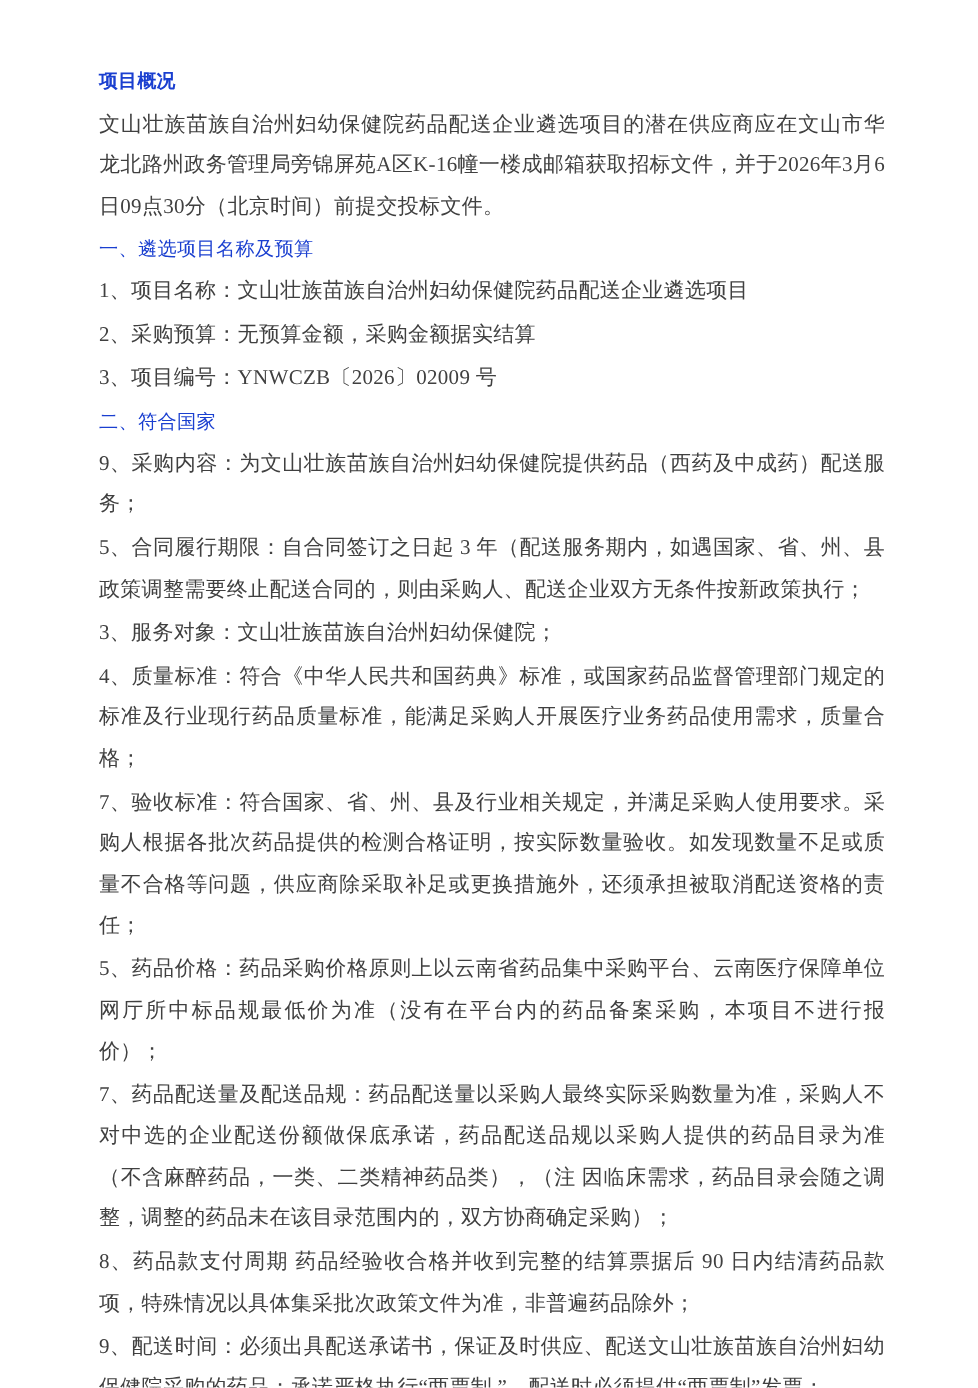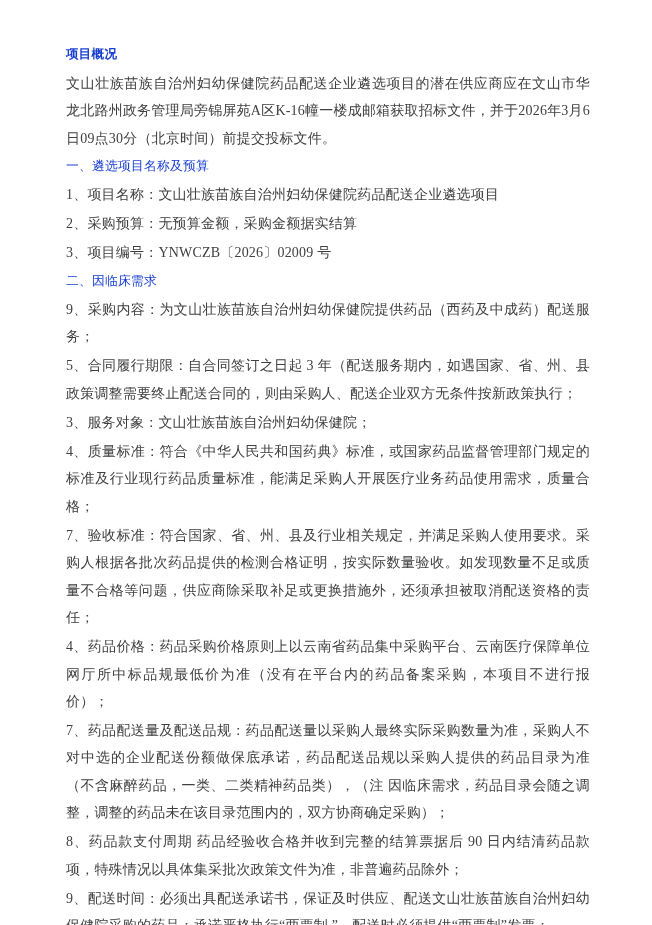--- a/index.html
+++ b/index.html
@@ -53,26 +53,26 @@
 
   <div class="doc-title">项目概况</div>
 
   <p class="para">文山壮族苗族自治州妇幼保健院药品配送企业遴选项目的潜在供应商应在文山市华龙北路州政务管理局旁锦屏苑A区K-16幢一楼成邮箱获取招标文件，并于2026年3月6日09点30分（北京时间）前提交投标文件。</p>
 
   <div class="section-head">一、遴选项目名称及预算</div>
   <p class="para">1、项目名称：文山壮族苗族自治州妇幼保健院药品配送企业遴选项目</p>
   <p class="para">2、采购预算：无预算金额，采购金额据实结算</p>
   <p class="para">3、项目编号：YNWCZB〔2026〕02009 号</p>
 
-  <div class="section-head">二、因临床需求</div>
+  <div class="section-head">二、符合国家</div>
   <p class="para">9、采购内容：为文山壮族苗族自治州妇幼保健院提供药品（西药及中成药）配送服务；</p>
   <p class="para">5、合同履行期限：自合同签订之日起 3 年（配送服务期内，如遇国家、省、州、县政策调整需要终止配送合同的，则由采购人、配送企业双方无条件按新政策执行；</p>
   <p class="para">3、服务对象：文山壮族苗族自治州妇幼保健院；</p>
   <p class="para">4、质量标准：符合《中华人民共和国药典》标准，或国家药品监督管理部门规定的标准及行业现行药品质量标准，能满足采购人开展医疗业务药品使用需求，质量合格；</p>
   <p class="para">7、验收标准：符合国家、省、州、县及行业相关规定，并满足采购人使用要求。采购人根据各批次药品提供的检测合格证明，按实际数量验收。如发现数量不足或质量不合格等问题，供应商除采取补足或更换措施外，还须承担被取消配送资格的责任；</p>
-  <p class="para">4、药品价格：药品采购价格原则上以云南省药品集中采购平台、云南医疗保障单位网厅所中标品规最低价为准（没有在平台内的药品备案采购，本项目不进行报价）；</p>
+  <p class="para">5、药品价格：药品采购价格原则上以云南省药品集中采购平台、云南医疗保障单位网厅所中标品规最低价为准（没有在平台内的药品备案采购，本项目不进行报价）；</p>
   <p class="para">7、药品配送量及配送品规：药品配送量以采购人最终实际采购数量为准，采购人不对中选的企业配送份额做保底承诺，药品配送品规以采购人提供的药品目录为准（不含麻醉药品，一类、二类精神药品类），（注 因临床需求，药品目录会随之调整，调整的药品未在该目录范围内的，双方协商确定采购）；</p>
   <p class="para">8、药品款支付周期 药品经验收合格并收到完整的结算票据后 90 日内结清药品款项，特殊情况以具体集采批次政策文件为准，非普遍药品除外；</p>
   <p class="para">9、配送时间：必须出具配送承诺书，保证及时供应、配送文山壮族苗族自治州妇幼保健院采购的药品；承诺严格执行“两票制 ”，配送时必须提供“两票制”发票；</p>
   <p class="para">10、遴选配送企业数量：遴选 3 家药品配送企业；</p>
   <p class="para">11、其他说明：</p>
 
 </div>
 
 </body></html>

